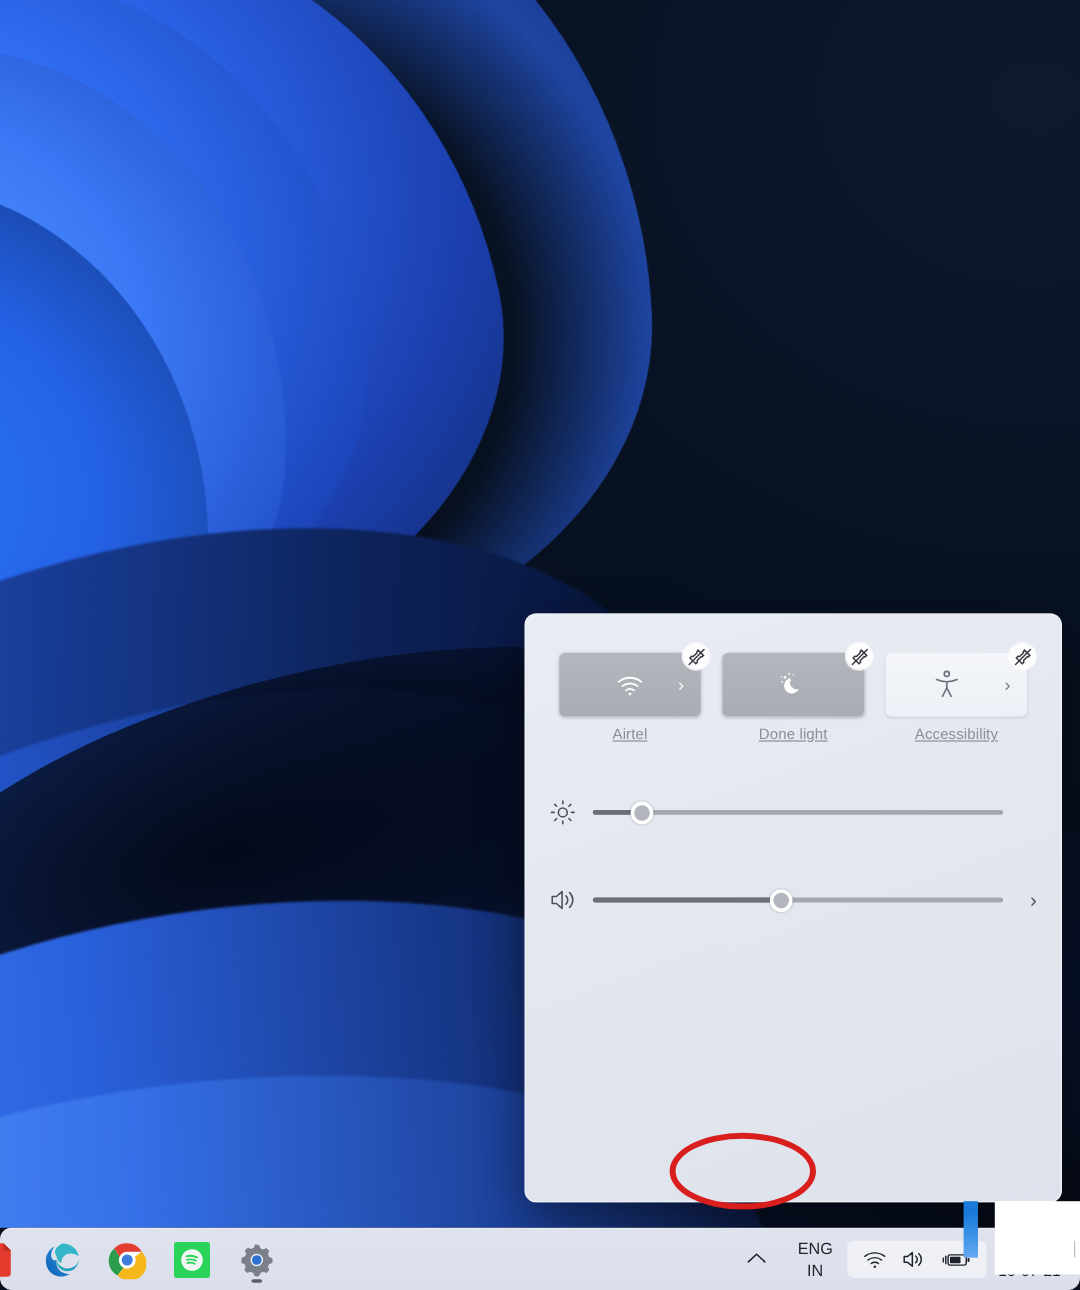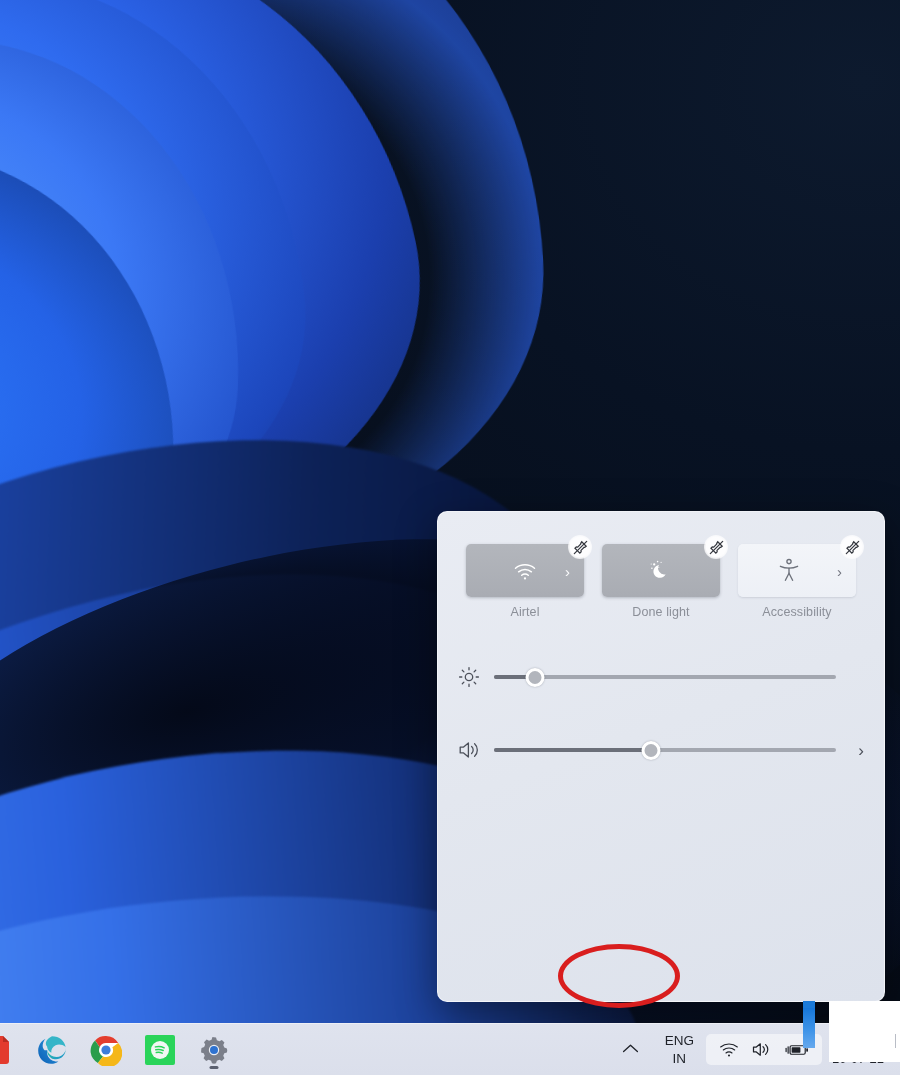--- a/index.html
+++ b/index.html
@@ -100,20 +100,21 @@
   .tile .glyph{ color:#6e727c; }
   .tile.on .glyph{ color:#ffffff; }
   .tile .chev{
     position:absolute; right:14px; top:50%; transform:translateY(-50%);
     color:#72757f; font-size:15px; line-height:1;
   }
   .tile.on .chev{ color:#fbfbfc; }
   .tile-label{
     margin-top:8px; font-size:12.5px; color:#8b8f98; letter-spacing:.1px;
     white-space:nowrap;
+    text-decoration:underline;
   }
   .unpin{
     position:absolute; right:-8px; top:-9px;
     width:24px; height:24px; border-radius:50%;
     background:radial-gradient(circle at 50% 50%, #fdfdfe 0%, #fdfdfe 58%, rgba(253,253,254,.0) 100%);
     display:flex; align-items:center; justify-content:center;
     z-index:4;
   }
   .unpin svg{ display:block; }
 
@@ -158,21 +159,21 @@
     width:122px; height:64px;
     border:5px solid #d91e1e; border-radius:50%;
     pointer-events:none; z-index:30;
   }
 
   
   #taskbar{
     position:absolute; left:0; right:0; bottom:0; height:52px;
     background:linear-gradient(180deg,#dfe3ee 0%, #dbdfeb 100%);
     border-top:1px solid rgba(255,255,255,.5);
-    display:flex; align-items:center;
+    display:flex; align-items:center;border-radius:10px;
   }
   #tb-left{ display:flex; align-items:center; gap:10px; padding-left:0; }
   .tb-icon{
     width:44px; height:44px; display:flex; align-items:center; justify-content:center;
     position:relative; border-radius:5px;
   }
   .tb-icon .dot{
     position:absolute; bottom:3px; left:50%; transform:translateX(-50%);
     width:9px; height:3px; border-radius:2px; background:#5b6070;
   }

